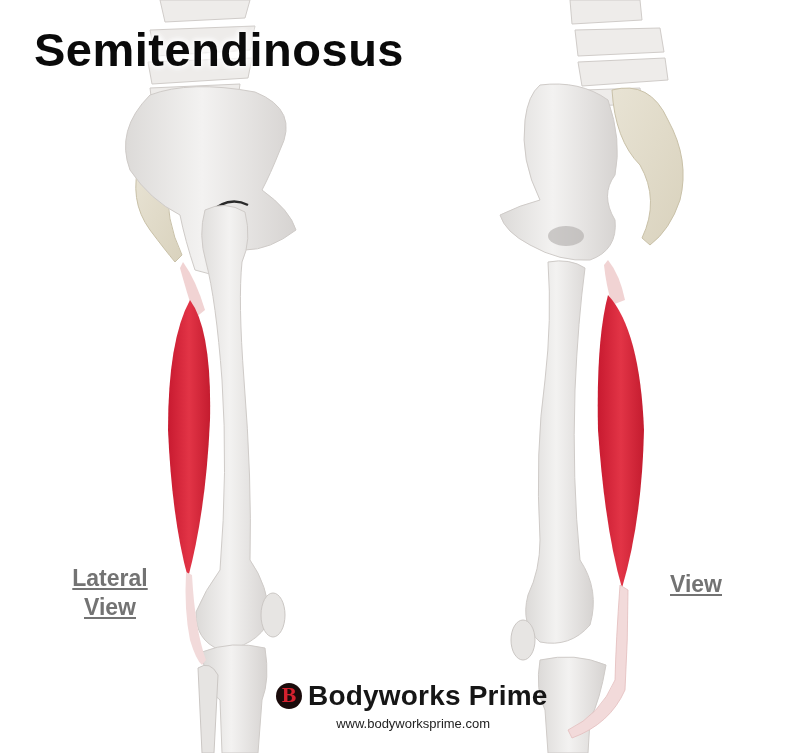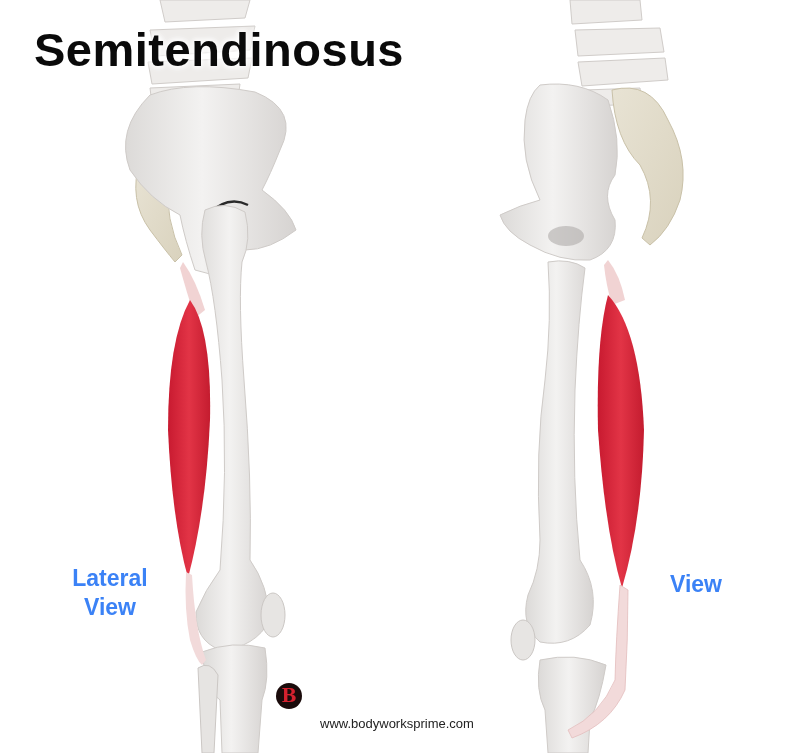--- a/index.html
+++ b/index.html
@@ -3,32 +3,32 @@
 <meta charset="utf-8">
 <style>
   html, body { margin: 0; padding: 0; background: #ffffff; }
   body { width: 800px; height: 753px; position: relative; overflow: hidden;
          font-family: "Liberation Sans", sans-serif; }
   .stage { position: absolute; left: 0; top: 0; width: 800px; height: 753px; }
   .stage svg { position: absolute; left: 0; top: 0; }
   .title { position: absolute; left: 0; width: 800px; top: 22px; 
            font-size: 47px; font-weight: bold; color: #0a0a0a; letter-spacing: 0.5px;
            text-shadow: 0 0 6px #fff, 0 0 6px #fff, 0 0 10px #fff; margin-left: 34px; }
-  .view-label { position: absolute; font-size: 23px; font-weight: bold; color: #3b82f6;
-                text-align: center; line-height: 29px; }
+  .view-label { position: absolute; font-size: 23px; font-weight: bold; color: #737373;
+                text-align: center; line-height: 29px; text-decoration: underline; }
   .view-label.lateral { left: 58px; top: 564px; width: 104px; }
   .view-label.medial  { left: 644px; top: 570px; width: 104px; }
   .brand { position: absolute; left: 276px; top: 678px; height: 36px; display: flex;
            align-items: center; }
   .brand-logo { width: 26px; height: 26px; border-radius: 50%; background: #1a0b0b;
                 display: flex; align-items: center; justify-content: center; margin-right: 6px; }
   .brand-logo span { color: #d4212e; font-weight: bold; font-size: 18px; line-height: 18px;
                      font-family: "DejaVu Serif", serif; }
   .brand-name { font-size: 28px; font-weight: bold; color: #161616; letter-spacing: 0.2px; }
-  .brand-url { position: absolute; left: 320px; top: 716px; width: 170px; text-align: left;
+  .brand-url { position: absolute; left: 320px; top: 716px; width: 170px; text-align: right;
                font-size: 13px; color: #222; }
 </style>
 </head>
 <body>
 
 <div class="stage">
   <svg width="800" height="753" viewBox="0 0 800 753">
     <defs>
       <linearGradient id="boneG" x1="0" x2="1" y1="0" y2="0">
         <stop offset="0" stop-color="#dcdad8"></stop>
@@ -113,14 +113,15 @@
 </div>
 
 <div class="view-label medial">
   <div>View</div>
 </div>
 
 <div class="brand">
   <div class="brand-logo">
     <span>B</span>
   </div>
+  <div class="brand-name">Bodyworks Prime</div>
 </div>
 <div class="brand-url">www.bodyworksprime.com</div>
 
 </body></html>

